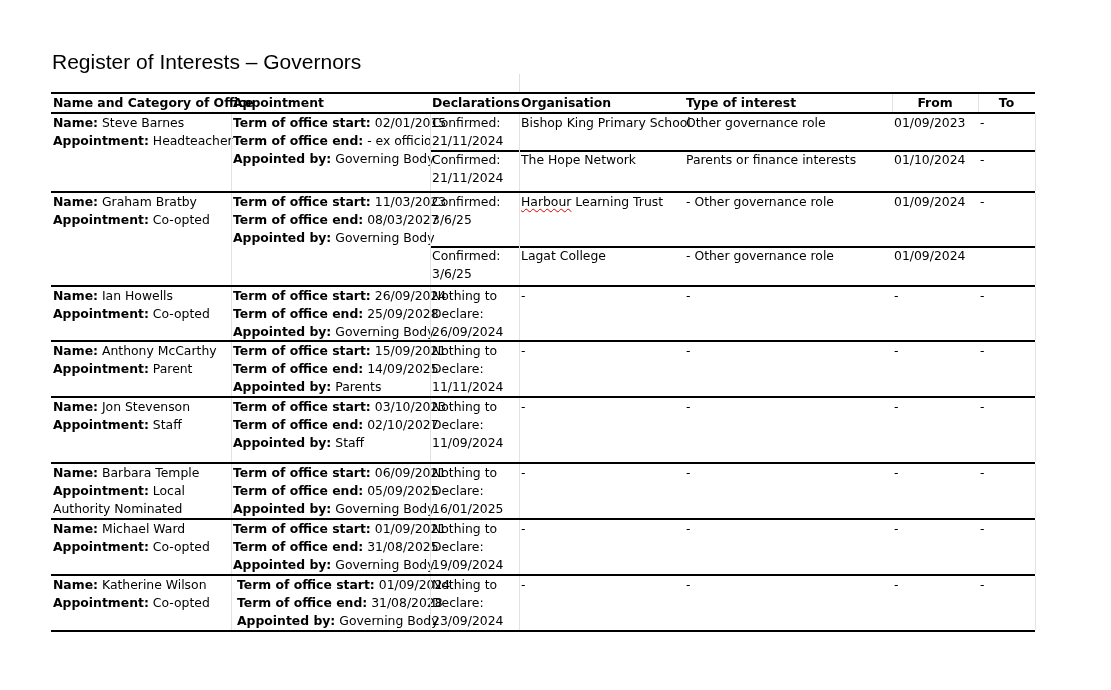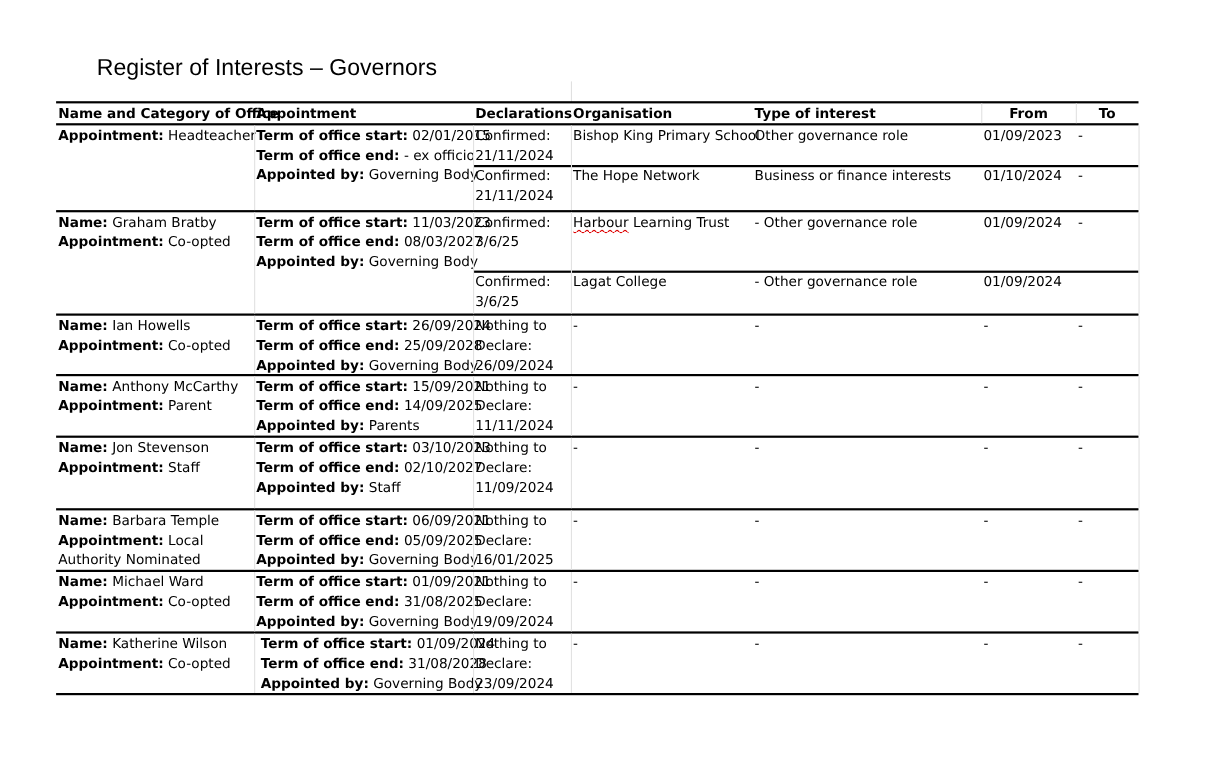--- a/index.html
+++ b/index.html
@@ -1,19 +1,19 @@
 <!DOCTYPE html>
 <html><head>
 <meta charset="utf-8">
 <style>
   html, body { margin:0; padding:0; background:#ffffff; }
   body { width:1111px; height:690px; position:relative; overflow:hidden;
          font-family:"DejaVu Sans", sans-serif; color:#000; }
   .title { position:absolute; left:52px; top:50px; font-family:"Liberation Sans", sans-serif;
-           font-size:21px; font-weight:normal;margin-left:36px; }
+           font-size:21px; font-weight:normal; }
   .vguide { position:absolute; left:519px; top:74px; width:1px; height:19px; background:#e0e0e0; }
   .tbl { position:absolute; left:51px; top:92px; width:984px; }
   .row { position:relative; border-bottom:2px solid #000; }
   .hdr { border-top:2px solid #000; height:18px; }
   .cell { position:absolute; top:0; bottom:0; font-size:12.4px; line-height:18px;
           padding-left:2px; white-space:nowrap; box-sizing:border-box; }
   .gl { position:absolute; top:0; bottom:0; width:1px; background:#e2e2e2; }
   .b { font-weight:bold; }
   .hcell { font-weight:bold; }
   .sub-sep { position:absolute; left:379px; right:0; height:2px; background:#000; }
@@ -33,20 +33,21 @@
     <div class="cell hcell" style="left:379px;width:89px">Declarations</div>
     <div class="cell hcell" style="left:468px;width:165px">Organisation</div>
     <div class="cell hcell" style="left:633px;width:208px">Type of interest</div>
     <div class="cell hcell center" style="left:841px;width:86px">From</div>
     <div class="cell hcell center" style="left:927px;width:57px">To</div>
     <div class="gl" style="left:841px"></div>
     <div class="gl" style="left:927px"></div>
   </div>
 <div class="row" style="height:77px">
       <div class="cell" style="left:0;width:180px">
+        <div><span class="b">Name:</span> <span>Steve Barnes</span></div>
         <div><span class="b">Appointment:</span> <span>Headteacher</span></div>
       </div>
       <div class="cell" style="left:180px;width:199px">
         <div><span class="b">Term of office start:</span> <span>02/01/2015</span></div>
         <div><span class="b">Term of office end:</span> <span>- ex officio</span></div>
         <div><span class="b">Appointed by:</span> <span>Governing Body</span></div>
       </div>
       <div style="position:absolute;left:0;right:0;top:0px;height:37px">
         <div class="cell" style="left:379px;width:89px">
           <div>Confirmed:</div>
@@ -57,21 +58,21 @@
         <div class="cell" style="left:841px;width:86px">01/09/2023</div>
         <div class="cell" style="left:927px;width:57px">-</div>
       </div>
       <div class="sub-sep" style="top:36px"></div>
       <div style="position:absolute;left:0;right:0;top:37px;height:38px">
         <div class="cell" style="left:379px;width:89px">
           <div>Confirmed:</div>
           <div>21/11/2024</div>
         </div>
         <div class="cell" style="left:468px;width:165px">The Hope Network</div>
-        <div class="cell" style="left:633px;width:208px">Business or finance interests</div>
+        <div class="cell" style="left:633px;width:208px">Parents or finance interests</div>
         <div class="cell" style="left:841px;width:86px">01/10/2024</div>
         <div class="cell" style="left:927px;width:57px">-</div>
       </div>
       <div class="gl" style="left:180px"></div>
       <div class="gl" style="left:379px"></div>
       <div class="gl" style="left:468px"></div>
       <div class="gl" style="left:984px"></div>
     </div>
     <div class="row" style="height:92px">
       <div class="cell" style="left:0;width:180px">

